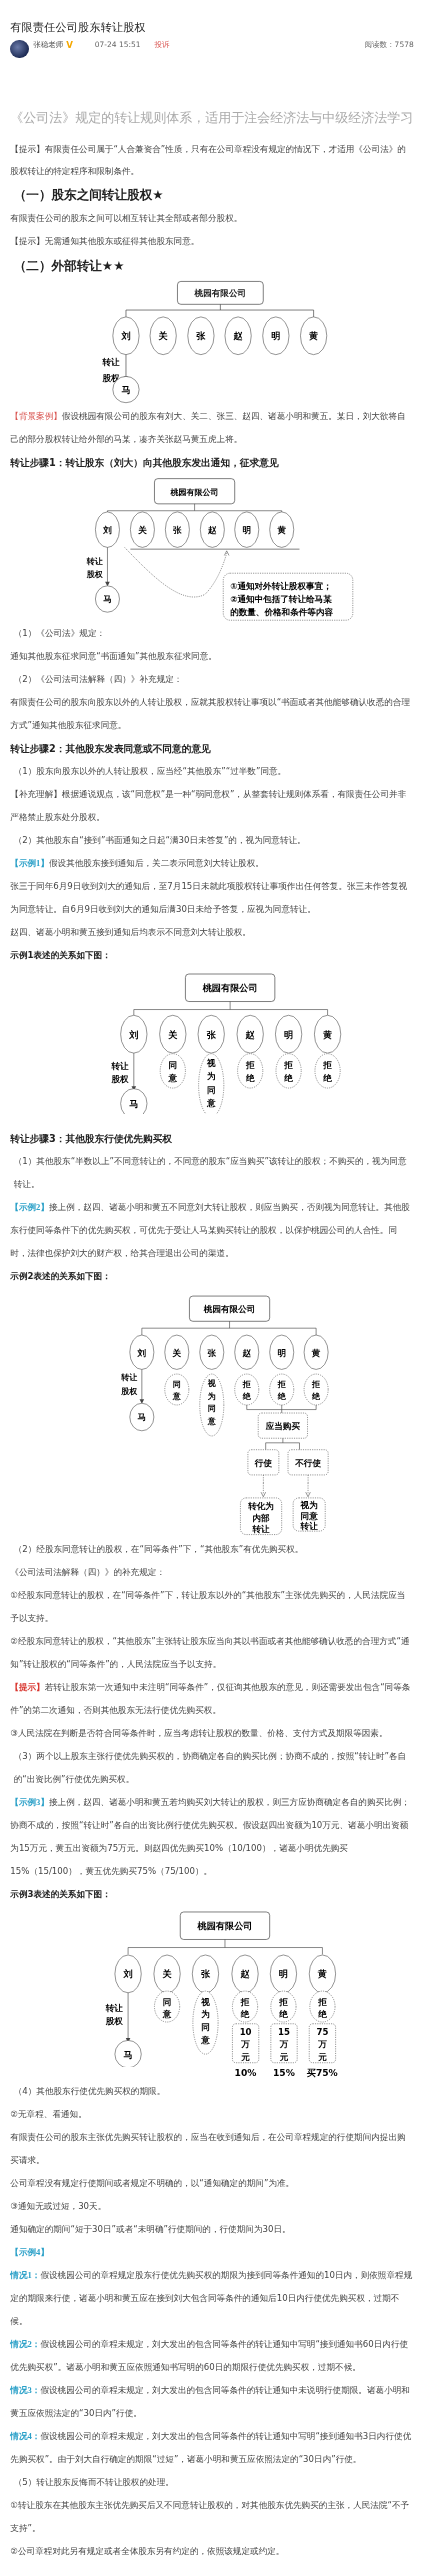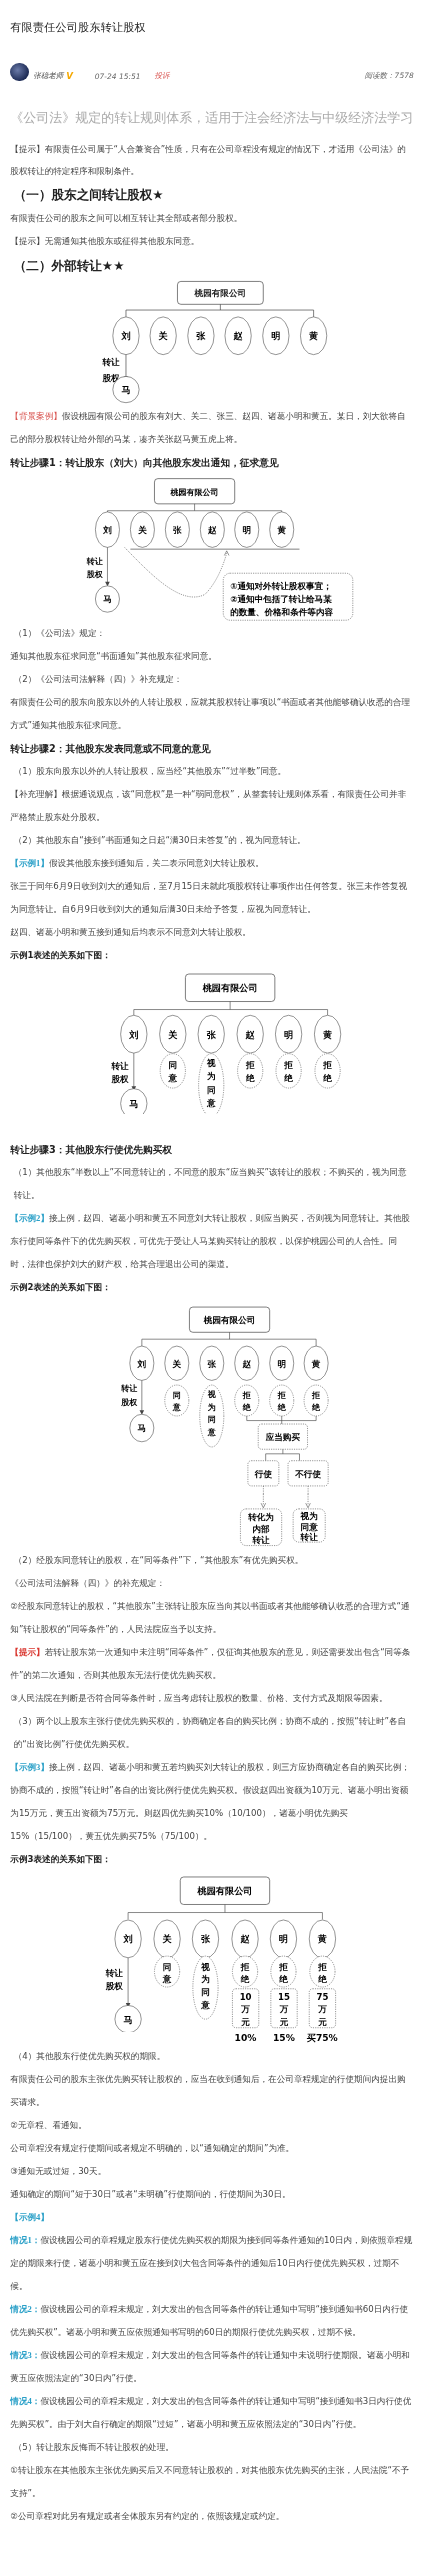--- a/index.html
+++ b/index.html
@@ -1,20 +1,20 @@
 <!DOCTYPE html>
 <html style="font-size:9.2px"><head>
 <meta charset="utf-8">
 <style>
   * { box-sizing: border-box; margin: 0; padding: 0; }
   html, body { width: 424px; background: #ffffff; }
   body { font-family: "DejaVu Sans", "Liberation Sans", sans-serif; color: #333333; }
   .page { width: 424px; padding: 0 10.3px; position: relative; }
   .title { font-size: 11px; font-weight: normal; color: #222; padding-top: 15px; height: 40px; line-height: 25px; letter-spacing: 0.3px; }
-  .meta { height: 41px; display: flex; align-items: flex-end; font-size: 7.5px; color: #666; position: relative; font-style: italic; }
+  .meta { height: 41px; display: flex; align-items: flex-start; font-size: 7.5px; color: #666; position: relative; }
   .avatar { width: 18.4px; height: 18.4px; border-radius: 50%; background: radial-gradient(circle at 40% 40%, #6a7aa8, #1d2b55 70%); margin-right: 4.6px; flex: none; }
   .author { color: #555; font-size: 7.5px; }
   .vbadge { color: #f5a800; font-weight: bold; font-size: 8.6px; margin-left: 2.9px; }
   .date { margin-left: 22px; color: #666; }
   .report { margin-left: 13.8px; color: #d9534f; }
   .reads { position: absolute; right: 0; color: #666; }
   p, .para { font-size: 8.6px; line-height: 23px; color: #444; }
   .sub { color: #aaa; font-size: 13px; line-height: 23px; margin-top: 25px; margin-bottom: 9.2px; }
   .h2 { font-size: 12.6px; font-weight: bold; color: #222; line-height: 25px; padding-left: 3.4px; }
   .h3 { font-size: 9.7px; font-weight: bold; color: #222; line-height: 23px; }
@@ -167,21 +167,21 @@
       <ellipse cx="554" cy="181" rx="22" ry="30" fill="#fff" stroke="#444" stroke-dasharray="2,2"></ellipse>
       <text x="419" y="176" text-anchor="middle" font-size="15">拒</text>
       <text x="419" y="198" text-anchor="middle" font-size="15">绝</text>
       <text x="486" y="176" text-anchor="middle" font-size="15">拒</text>
       <text x="486" y="198" text-anchor="middle" font-size="15">绝</text>
       <text x="554" y="176" text-anchor="middle" font-size="15">拒</text>
       <text x="554" y="198" text-anchor="middle" font-size="15">绝</text>
     </svg>
   </div>
 
-  <div class="h3" style="margin-top:24px;">转让步骤3：其他股东行使优先购买权</div>
+  <div class="h3" style="margin-top:13px;">转让步骤3：其他股东行使优先购买权</div>
   <p class="indent">（1）其他股东“半数以上”不同意转让的，不同意的股东“应当购买”该转让的股权；不购买的，视为同意转让。</p>
   <p><span class="blue">【示例2】</span><span>接上例，赵四、诸葛小明和黄五不同意刘大转让股权，则应当购买，否则视为同意转让。其他股东行使同等条件下的优先购买权，可优先于受让人马某购买转让的股权，以保护桃园公司的人合性。同时，法律也保护刘大的财产权，给其合理退出公司的渠道。</span></p>
   <div class="h4">示例2表述的关系如下图：</div>
 
   <div class="diagram" style="height:195px;">
     <svg width="403" height="195" viewBox="0 0 703 340">
       <rect x="313" y="14" width="140" height="44" rx="6" fill="#fff" stroke="#444" stroke-width="1.2"></rect>
       <text x="383" y="42" text-anchor="middle" font-size="15">桃园有限公司</text>
       <path d="M383 58 V70 M230 82 V70 H534 V82" fill="none" stroke="#444" stroke-width="1.1"></path>
       <ellipse cx="230" cy="112" rx="21" ry="30" fill="#fff" stroke="#444"></ellipse>
@@ -240,20 +240,21 @@
       <text x="438" y="86" text-anchor="middle" font-size="15">转让</text>
       <rect x="494" y="26" width="56" height="58" rx="10" fill="#fff" stroke="#444" stroke-dasharray="2,2"></rect>
       <text x="522" y="44" text-anchor="middle" font-size="15">视为</text>
       <text x="522" y="63" text-anchor="middle" font-size="15">同意</text>
       <text x="522" y="81" text-anchor="middle" font-size="15">转让</text>
     </svg>
   </div>
 
   <p class="indent">（2）经股东同意转让的股权，在“同等条件”下，“其他股东”有优先购买权。</p>
   <p>《公司法司法解释（四）》的补充规定：</p>
+  <p>①经股东同意转让的股权，在“同等条件”下，转让股东以外的“其他股东”主张优先购买的，人民法院应当予以支持。</p>
   <p>②经股东同意转让的股权，“其他股东”主张转让股东应当向其以书面或者其他能够确认收悉的合理方式“通知”转让股权的“同等条件”的，人民法院应当予以支持。</p>
   <p><span class="redb">【提示】</span><span>若转让股东第一次通知中未注明“同等条件”，仅征询其他股东的意见，则还需要发出包含“同等条件”的第二次通知，否则其他股东无法行使优先购买权。</span></p>
   <p>③人民法院在判断是否符合同等条件时，应当考虑转让股权的数量、价格、支付方式及期限等因素。</p>
   <p class="indent">（3）两个以上股东主张行使优先购买权的，协商确定各自的购买比例；协商不成的，按照“转让时”各自的“出资比例”行使优先购买权。</p>
   <p><span class="blue">【示例3】</span><span>接上例，赵四、诸葛小明和黄五若均购买刘大转让的股权，则三方应协商确定各自的购买比例；协商不成的，按照“转让时”各自的出资比例行使优先购买权。假设赵四出资额为10万元、诸葛小明出资额为15万元，黄五出资额为75万元。则赵四优先购买10%（10/100），诸葛小明优先购买15%（15/100），黄五优先购买75%（75/100）。</span></p>
   <div class="h4">示例3表述的关系如下图：</div>
 
   <div class="diagram" style="height:161px;">
     <svg width="403" height="161" viewBox="0 0 703 280">
       <rect x="297" y="10" width="156" height="48" rx="6" fill="#fff" stroke="#444" stroke-width="1.2"></rect>
@@ -312,22 +313,22 @@
   </div>
   <div class="diagram" style="height:12.6px;">
     <svg width="403" height="12.6" viewBox="0 0 703 22">
       <text x="411" y="16" text-anchor="middle" font-size="16">10%</text>
       <text x="478" y="16" text-anchor="middle" font-size="16">15%</text>
       <text x="545" y="16" text-anchor="middle" font-size="16">买75%</text>
     </svg>
   </div>
 
   <p class="indent">（4）其他股东行使优先购买权的期限。</p>
+  <p>②无章程、看通知。</p>
   <p>有限责任公司的股东主张优先购买转让股权的，应当在收到通知后，在公司章程规定的行使期间内提出购买请求。</p>
-  <p>②无章程、看通知。</p>
   <p>公司章程没有规定行使期间或者规定不明确的，以“通知确定的期间”为准。</p>
   <p>③通知无或过短，30天。</p>
   <p>通知确定的期间“短于30日”或者“未明确”行使期间的，行使期间为30日。</p>
   <p><span class="blue">【示例4】</span></p>
   <p><span class="blue">情况1：</span><span>假设桃园公司的章程规定股东行使优先购买权的期限为接到同等条件通知的10日内，则依照章程规定的期限来行使，诸葛小明和黄五应在接到刘大包含同等条件的通知后10日内行使优先购买权，过期不候。</span></p>
   <p><span class="blue">情况2：</span><span>假设桃园公司的章程未规定，刘大发出的包含同等条件的转让通知中写明“接到通知书60日内行使优先购买权”。诸葛小明和黄五应依照通知书写明的60日的期限行使优先购买权，过期不候。</span></p>
   <p><span class="blue">情况3：</span><span>假设桃园公司的章程未规定，刘大发出的包含同等条件的转让通知中未说明行使期限。诸葛小明和黄五应依照法定的“30日内”行使。</span></p>
   <p><span class="blue">情况4：</span><span>假设桃园公司的章程未规定，刘大发出的包含同等条件的转让通知中写明“接到通知书3日内行使优先购买权”。由于刘大自行确定的期限“过短”，诸葛小明和黄五应依照法定的“30日内”行使。</span></p>
   <p class="indent">（5）转让股东反悔而不转让股权的处理。</p>
   <p>①转让股东在其他股东主张优先购买后又不同意转让股权的，对其他股东优先购买的主张，人民法院“不予支持”。</p>

